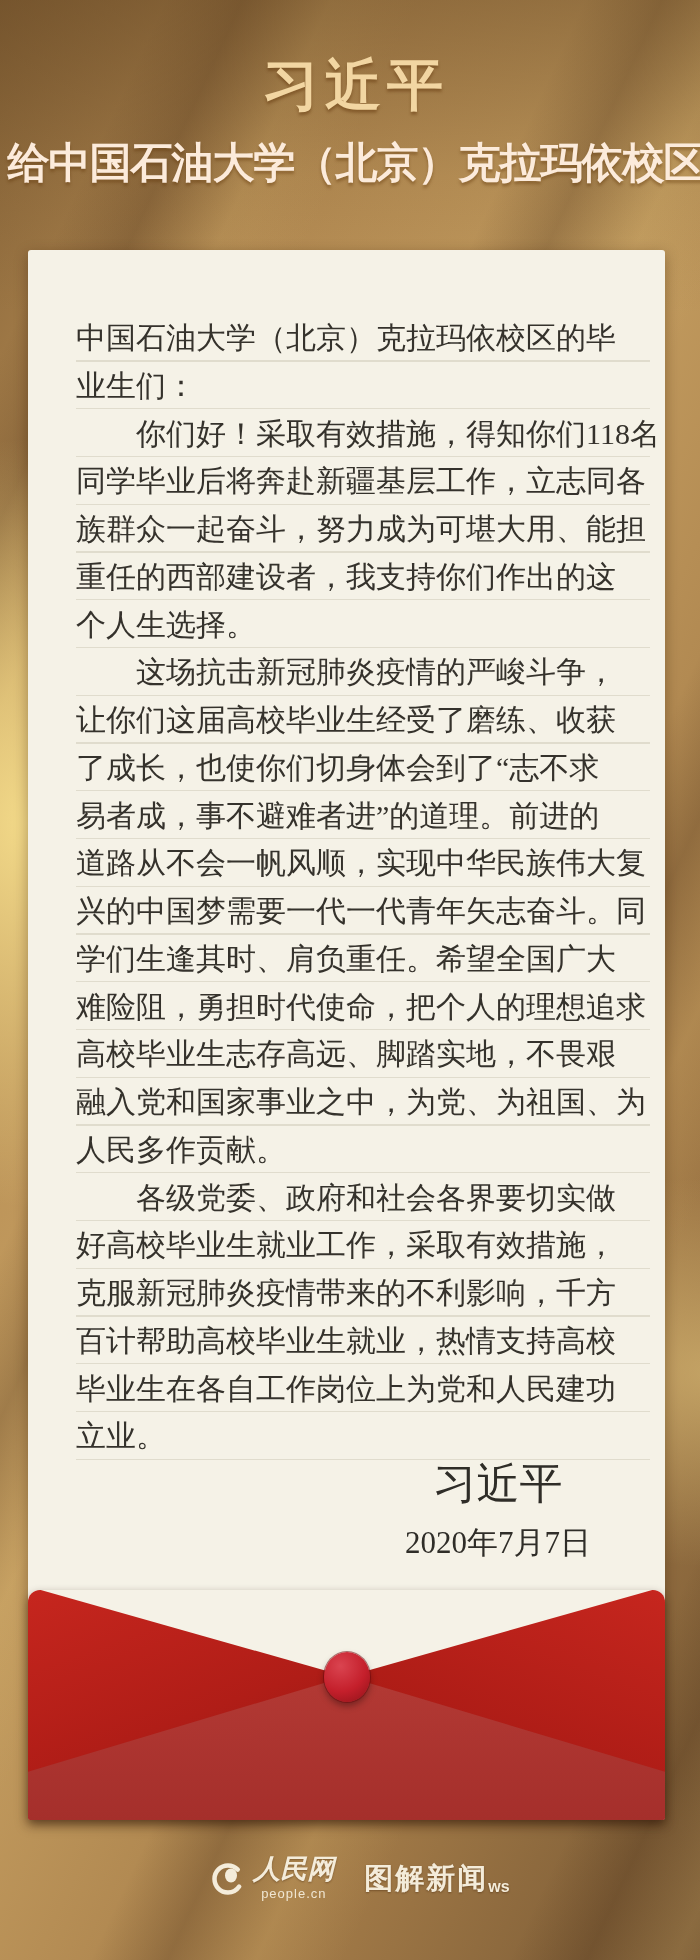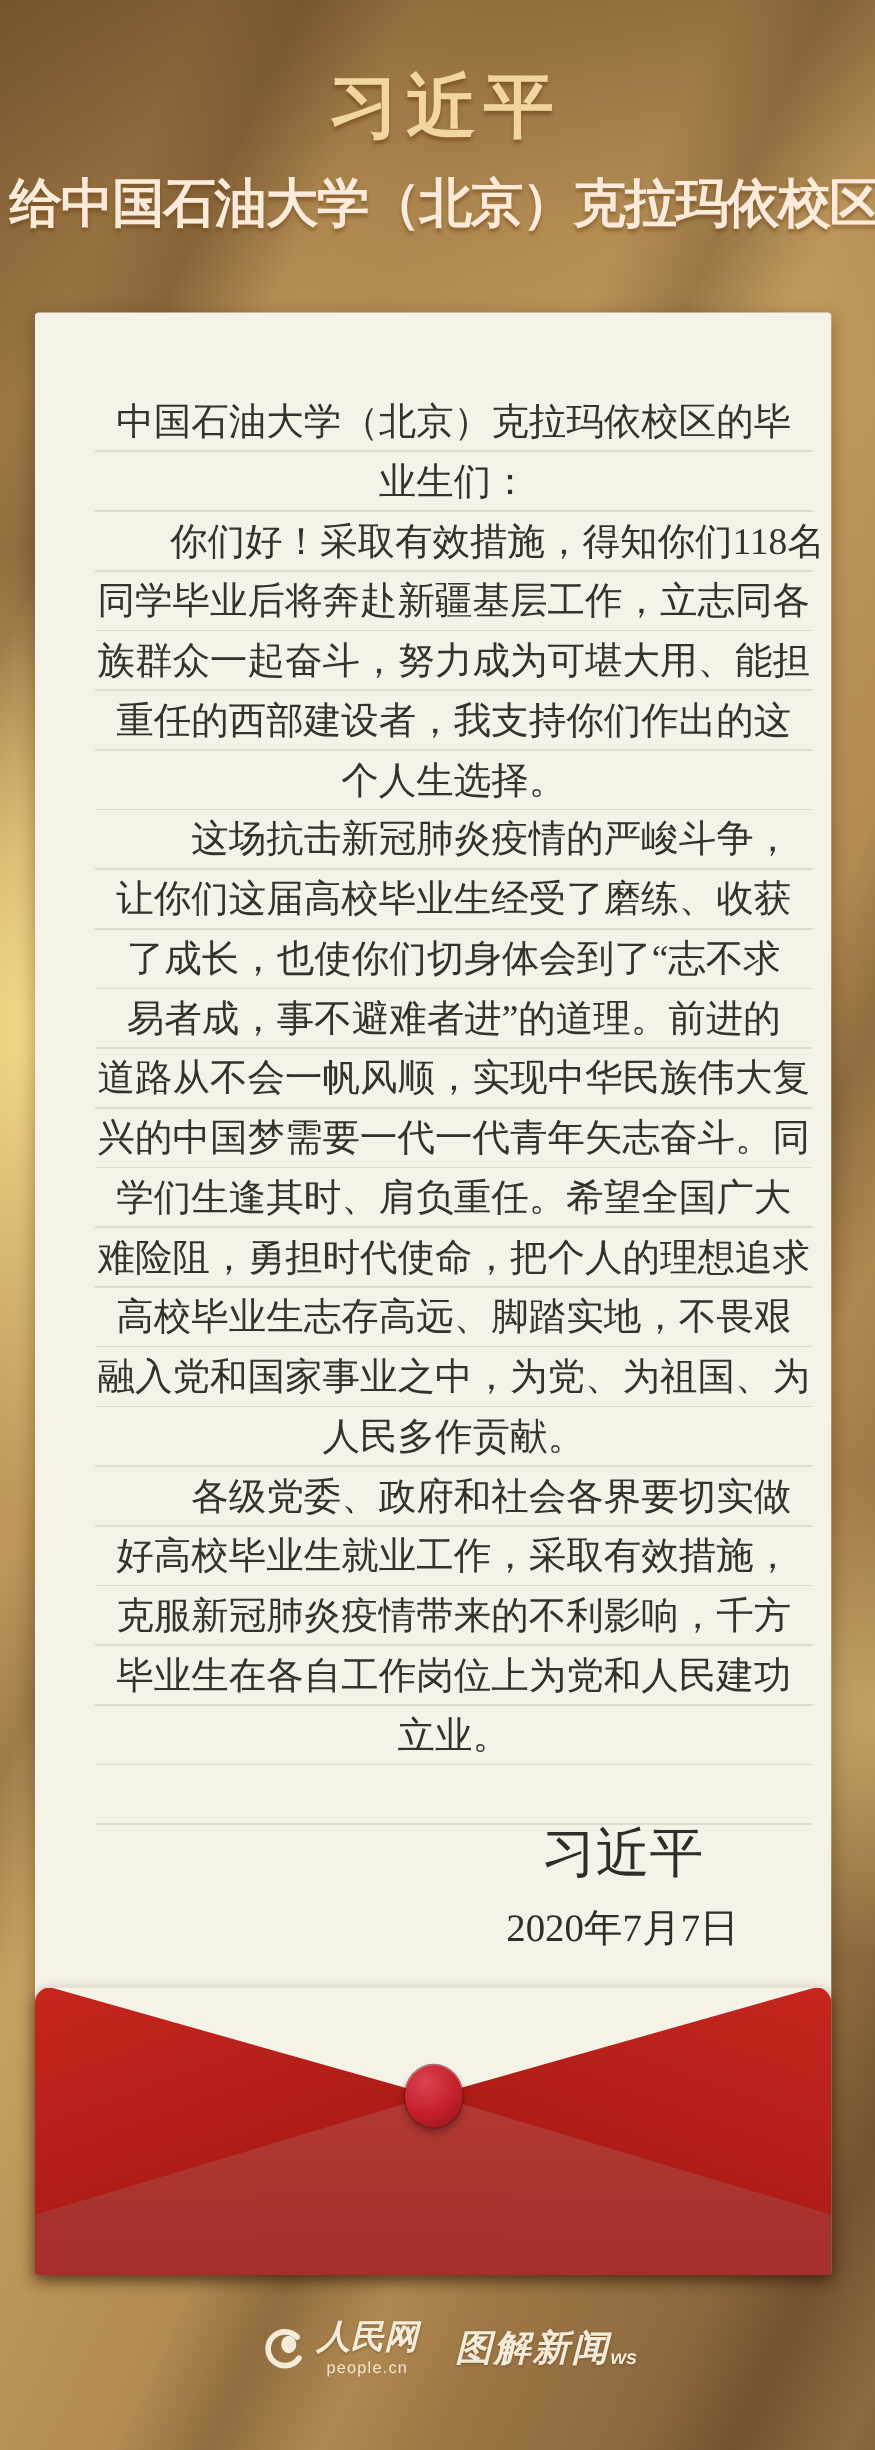--- a/index.html
+++ b/index.html
@@ -30,21 +30,20 @@
   
   .paper{
     position:absolute;left:28px;top:250px;width:637px;height:1570px;
     background:#f5f2e7;border-radius:3px;
     box-shadow:0 4px 14px rgba(55,28,8,0.38);
   }
   .letter-lines{
     position:absolute;left:48px;top:64px;width:574px;height:1146px;
     background-image:repeating-linear-gradient(180deg,
       rgba(0,0,0,0) 0px, rgba(0,0,0,0) 46.4px, #e0dccd 46.4px, #e0dccd 47.75px);
-    text-align:center;
   }
   .letter-line{
     height:47.75px;line-height:47.75px;
     font-family:"Liberation Serif","DejaVu Serif",serif;
     font-size:30px;color:#35322c;white-space:pre;
   }
   .sig-block{
     position:absolute;left:330px;top:1208px;width:280px;text-align:center;
     font-family:"Liberation Serif","DejaVu Serif",serif;color:#2f2d28;
   }
@@ -87,21 +86,21 @@
   .people-logo{display:flex;align-items:center;gap:7px;}
   .people-icon{width:36px;height:36px;}
   .people-col{display:flex;flex-direction:column;align-items:center;}
   .people-name{
     font-family:"Liberation Serif","DejaVu Serif",serif;
     font-style:italic;font-weight:bold;font-size:27px;line-height:1;
     text-shadow:0 1px 2px rgba(60,30,5,0.4);
   }
   .people-domain{font-size:13px;letter-spacing:1px;margin-top:3px;opacity:0.95;}
   .gnews{font-weight:bold;font-size:29px;letter-spacing:2px;
-    text-shadow:0 1px 2px rgba(60,30,5,0.4);display:flex;align-items:flex-end;font-style:italic;}
+    text-shadow:0 1px 2px rgba(60,30,5,0.4);display:flex;align-items:flex-end;}
   .gnews-suffix{font-size:16px;font-weight:bold;letter-spacing:0;line-height:1.5;}
 </style>
 </head>
 <body>
 
 <div class="canvas">
 
   <div class="hdr hdr-title">习近平</div>
   <div class="hdr hdr-line2">给中国石油大学（北京）克拉玛依校区</div>
 
@@ -121,20 +120,21 @@
         <div class="letter-line">道路从不会一帆风顺，实现中华民族伟大复</div>
         <div class="letter-line">兴的中国梦需要一代一代青年矢志奋斗。同</div>
         <div class="letter-line">学们生逢其时、肩负重任。希望全国广大</div>
         <div class="letter-line">难险阻，勇担时代使命，把个人的理想追求</div>
         <div class="letter-line">高校毕业生志存高远、脚踏实地，不畏艰</div>
         <div class="letter-line">融入党和国家事业之中，为党、为祖国、为</div>
         <div class="letter-line">人民多作贡献。</div>
         <div class="letter-line">　　各级党委、政府和社会各界要切实做</div>
         <div class="letter-line">好高校毕业生就业工作，采取有效措施，</div>
         <div class="letter-line">克服新冠肺炎疫情带来的不利影响，千方</div>
+        <div class="letter-line">百计帮助高校毕业生就业，热情支持高校</div>
         <div class="letter-line">毕业生在各自工作岗位上为党和人民建功</div>
         <div class="letter-line">立业。</div>
       </div>
     <div class="sig-block">
       <div class="sig-name">习近平</div>
       <div class="sig-date">2020年7月7日</div>
     </div>
   </div>
 
   <div class="envelope">

